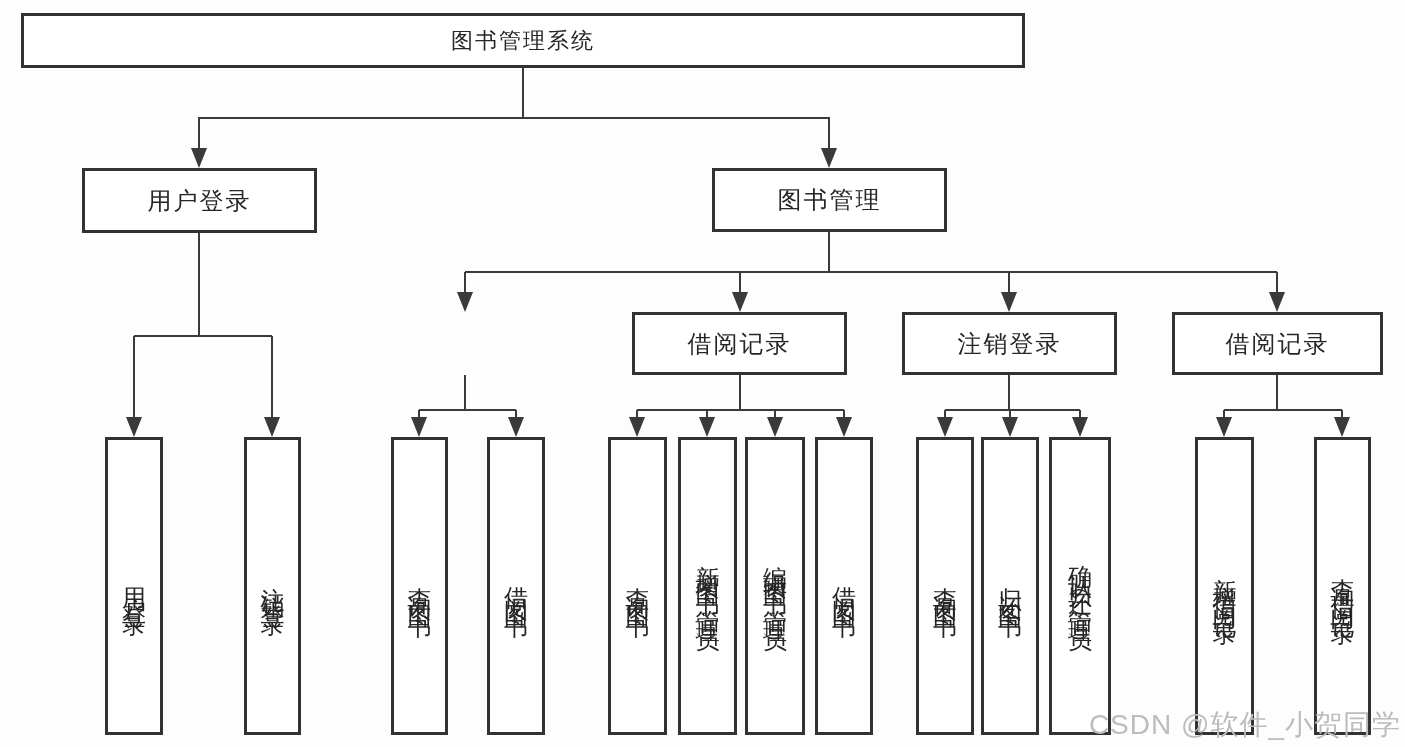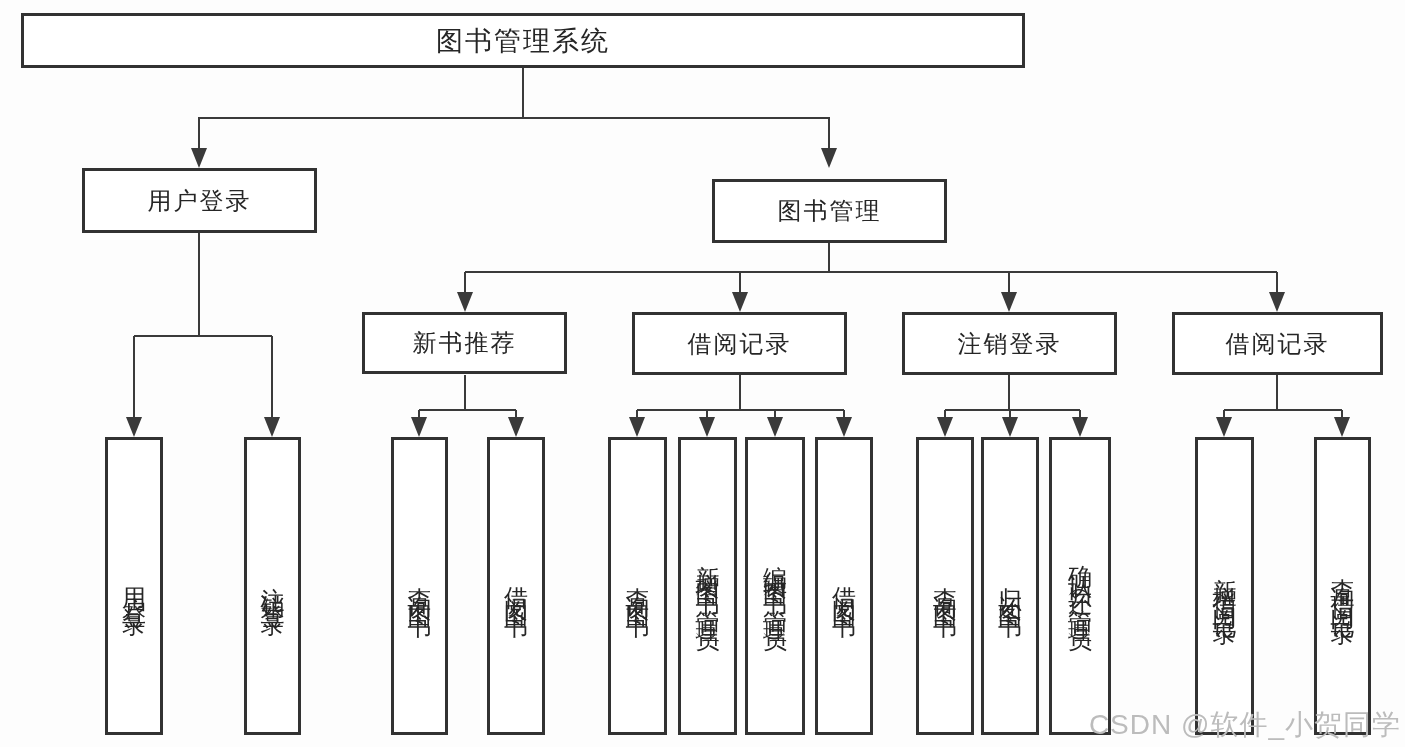--- a/index.html
+++ b/index.html
@@ -13,21 +13,21 @@
   }
   .node{
     position:absolute;
     box-sizing:border-box;
     border:3px solid var(--border,#333);
     background:#fff;
     display:flex;align-items:center;justify-content:center;
     z-index:2;
   }
   .node .lbl{font-size:24px;letter-spacing:2px;white-space:nowrap;}
-  .node.root .lbl{font-size:27px;}
+  .node.root .lbl{font-size:22px;}
   .leaf .lbl{
     writing-mode:vertical-rl;
     text-orientation:mixed;
     font-size:24px;
     letter-spacing:9px;
     line-height:1;
     white-space:nowrap;
   }
   .vl{position:absolute;width:2px;background:var(--line,#3a3a3a);z-index:1;}
   .hl{position:absolute;height:2px;background:var(--line,#3a3a3a);z-index:1;}
@@ -53,27 +53,24 @@
 
 <div class="stage" style="--line: #3a3a3a; --border: #323232; --text: #262626; --wm: #bcbcbc; --bg: #fdfdfd;">
 
   <div class="node root" style="left:21px;top:13px;width:1004px;height:55px;">
     <span class="lbl">图书管理系统</span>
   </div>
 
   <div class="node" style="left:82px;top:168px;width:235px;height:65px;">
     <span class="lbl">用户登录</span>
   </div>
-  <div class="node" style="left:712px;top:179px;width:235px;height:64px;">
+  <div class="node" style="left:712px;top:168px;width:235px;height:64px;">
     <span class="lbl">图书管理</span>
   </div>
 
-  <div class="node" style="left:362px;top:312px;width:205px;height:62px;">
-    <span class="lbl">新书推荐</span>
-  </div>
   <div class="node" style="left:632px;top:312px;width:215px;height:63px;">
     <span class="lbl">借阅记录</span>
   </div>
   <div class="node" style="left:902px;top:312px;width:215px;height:63px;">
     <span class="lbl">注销登录</span>
   </div>
   <div class="node" style="left:1172px;top:312px;width:211px;height:63px;">
     <span class="lbl">借阅记录</span>
   </div>
 

